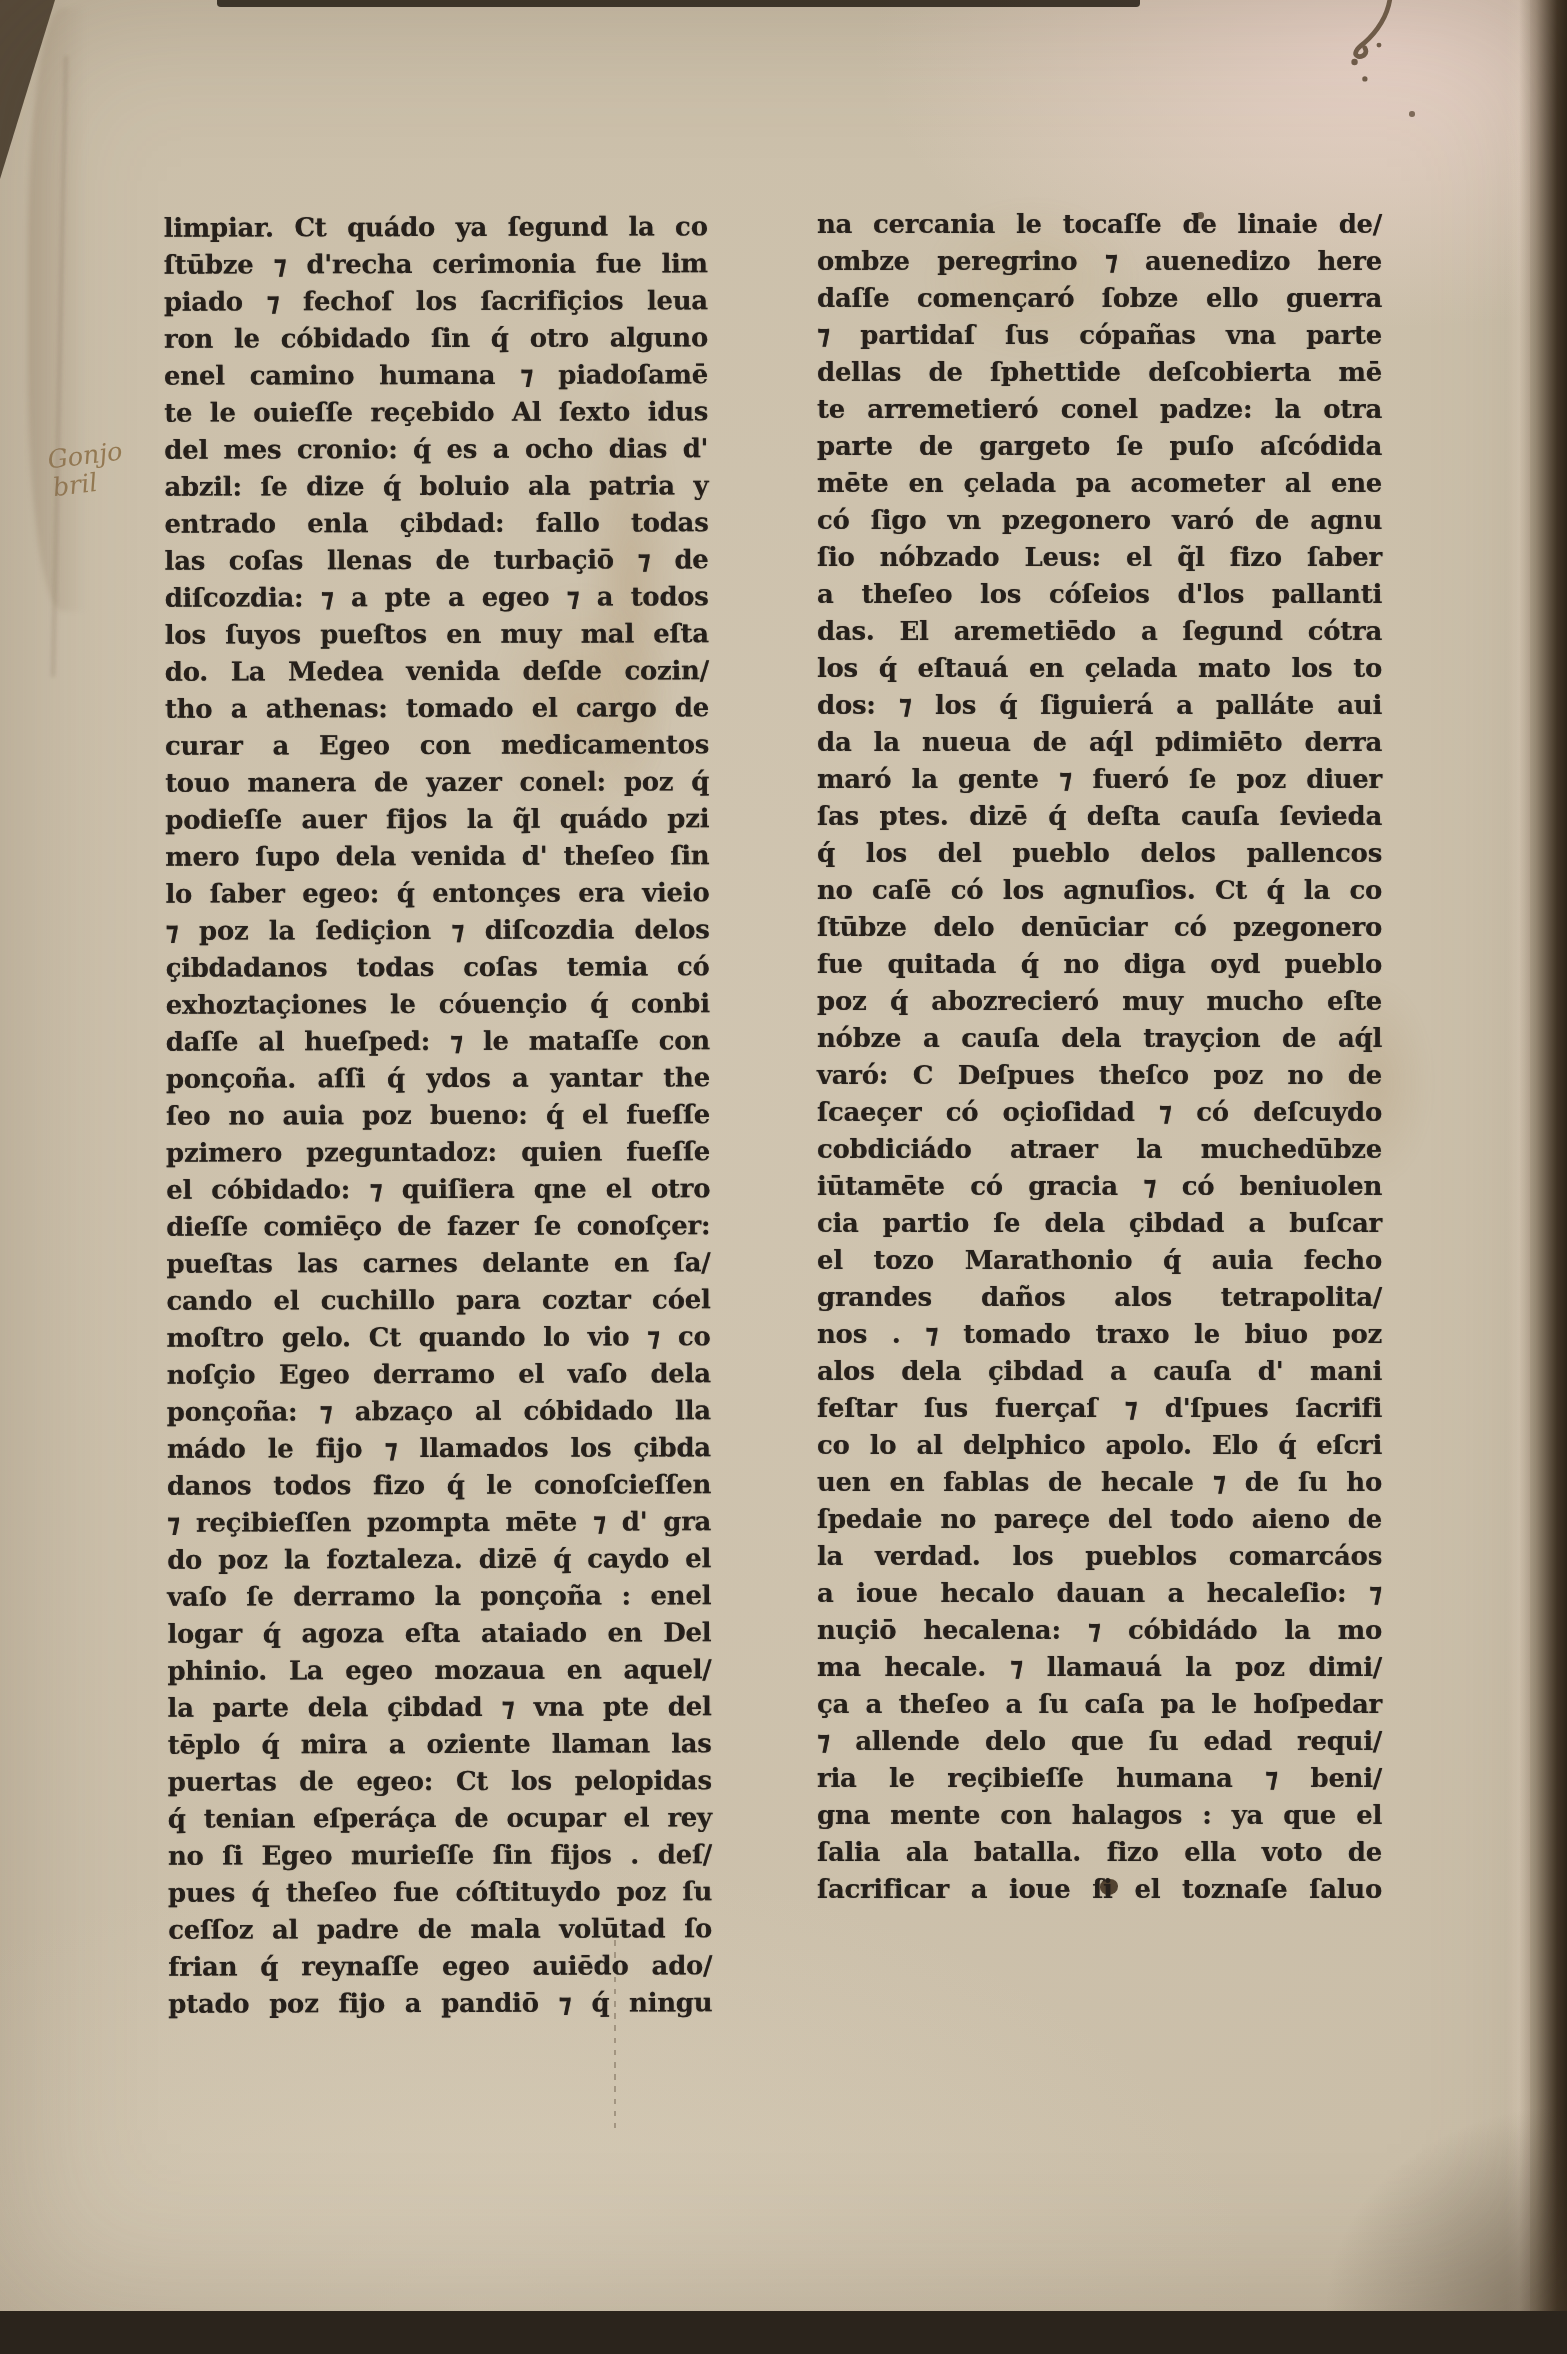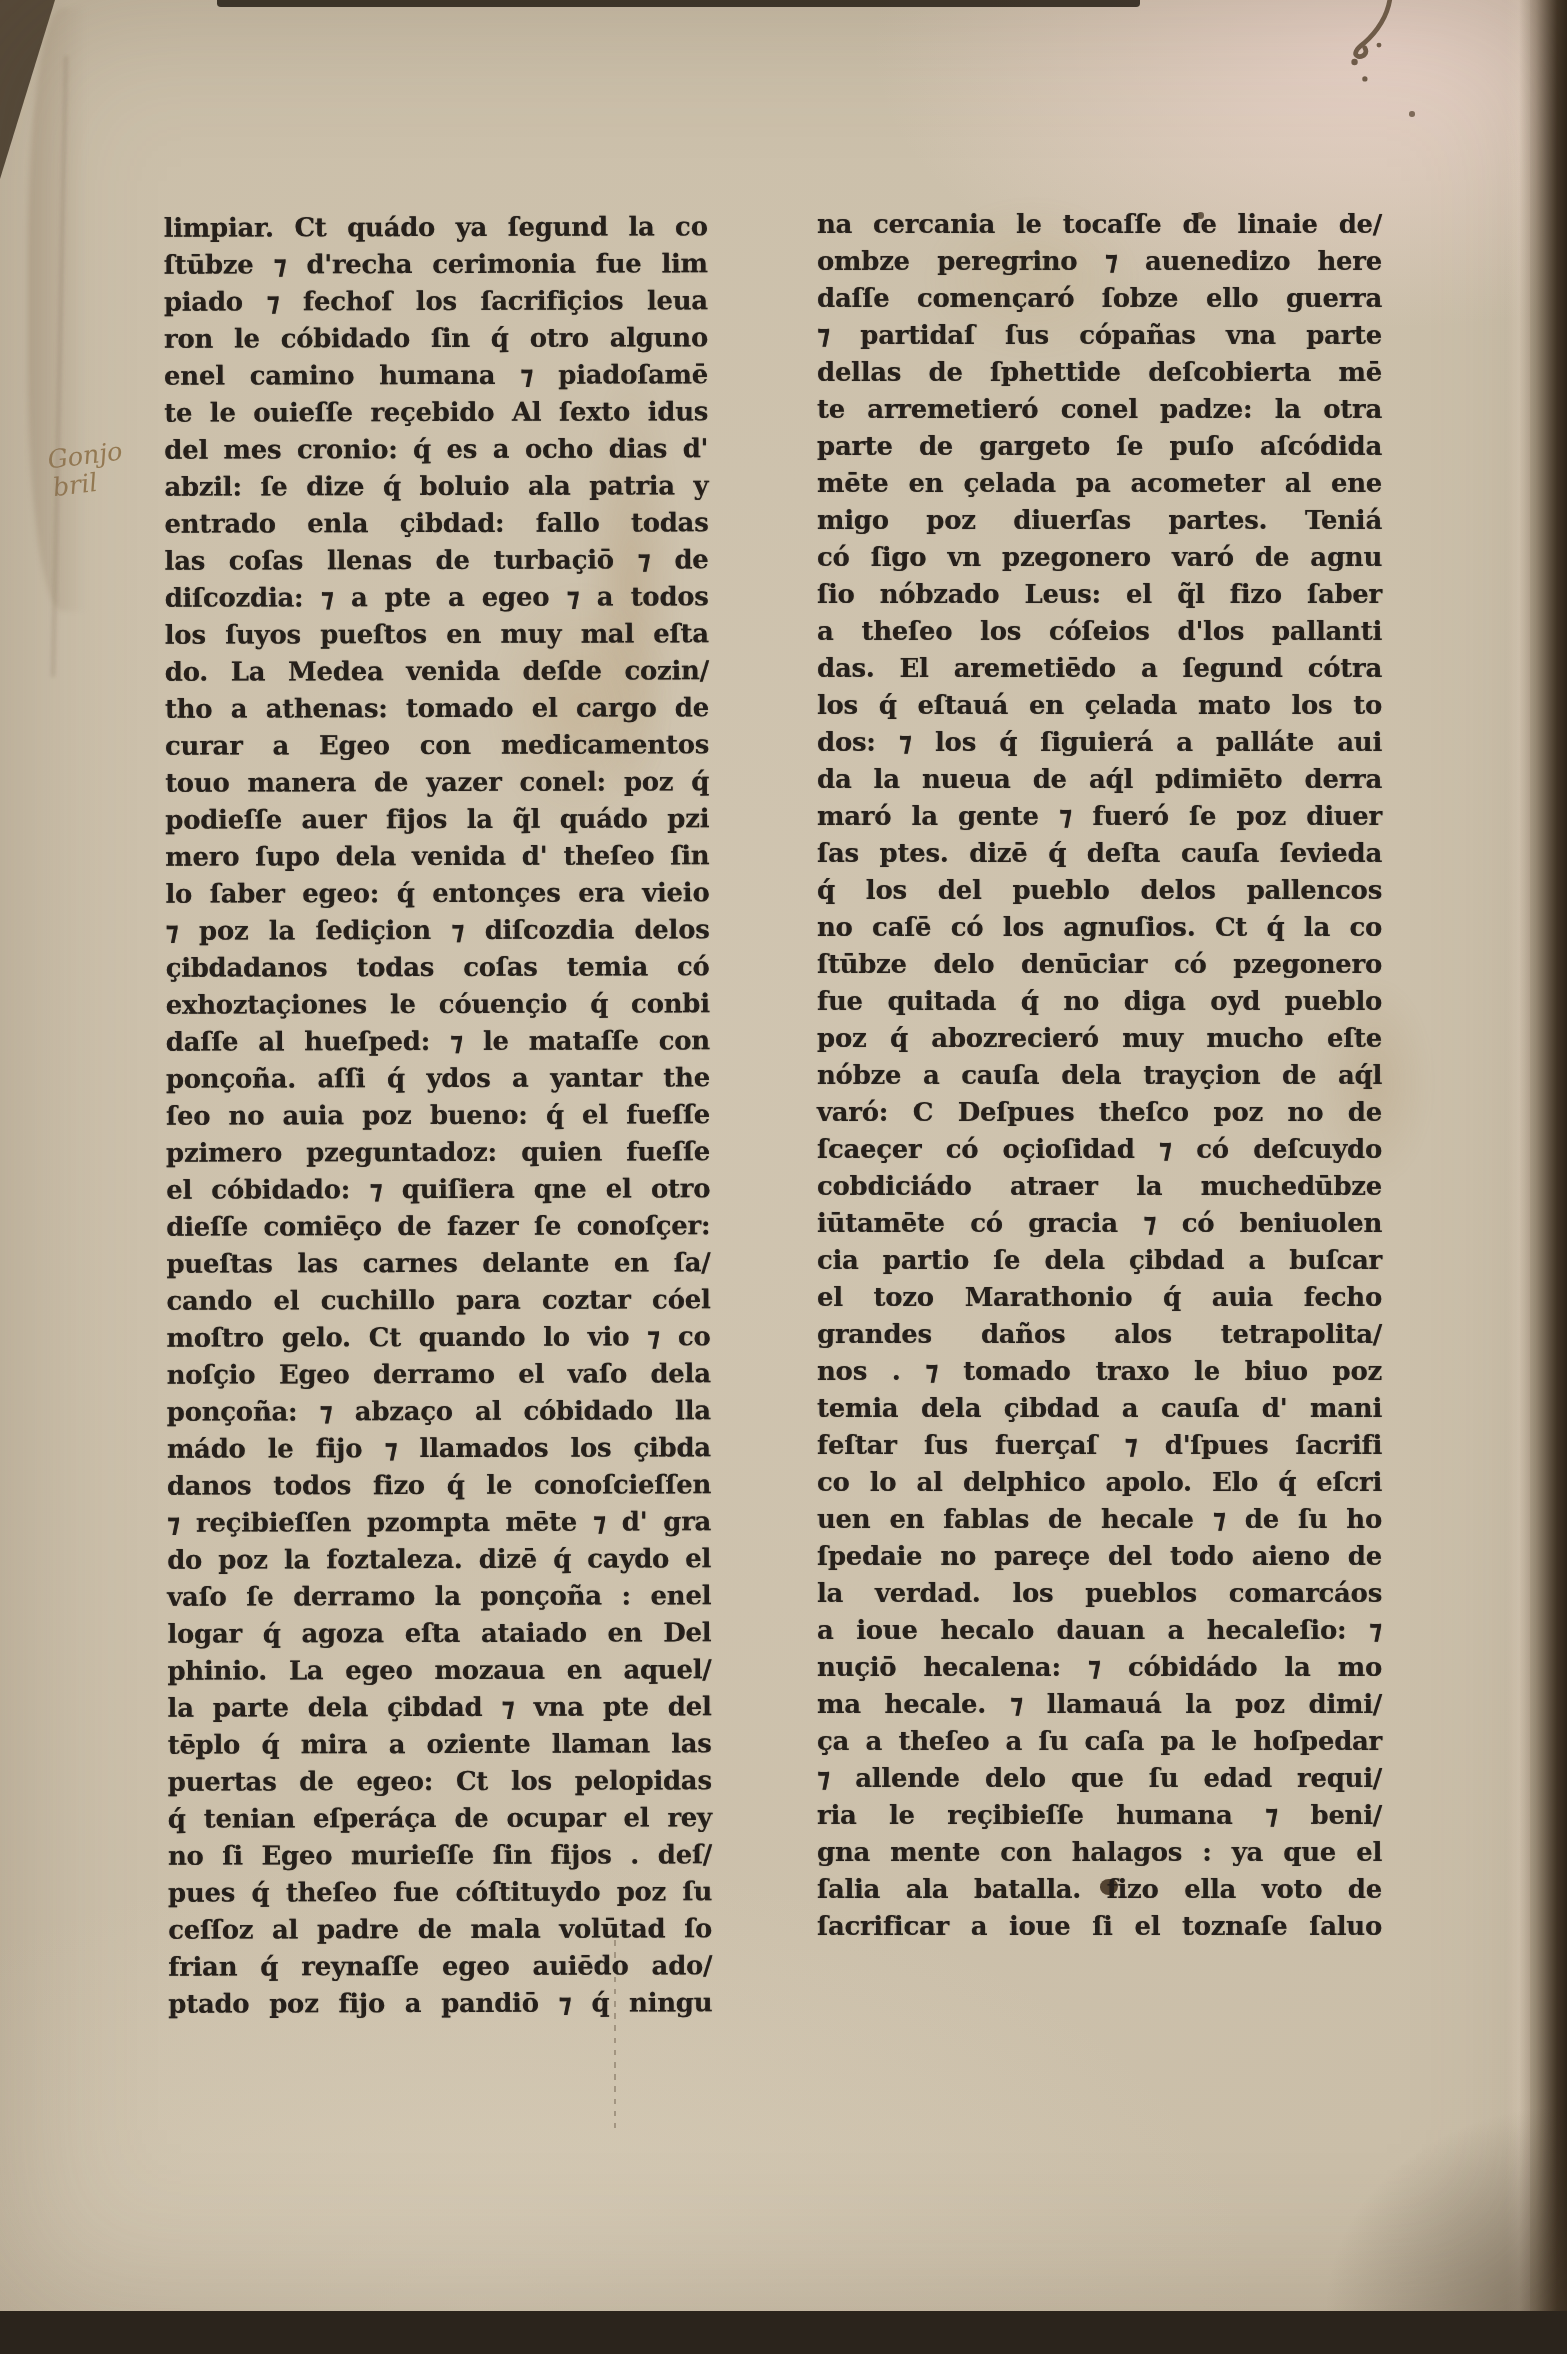--- a/index.html
+++ b/index.html
@@ -128,21 +128,20 @@
     </div>
   <div class="col col-right">
       <div class="text-line">na cercania le tocaſſe de linaie de/</div>
       <div class="text-line">ombze peregrino ⁊ auenedizo here</div>
       <div class="text-line">daſſe començaró ſobze ello guerra</div>
       <div class="text-line">⁊ partidaſ ſus cópañas vna parte</div>
       <div class="text-line">dellas de ſphettide deſcobierta mē</div>
       <div class="text-line">te arremetieró conel padze: la otra</div>
       <div class="text-line">parte de gargeto ſe puſo aſcódida</div>
       <div class="text-line">mēte en çelada pa acometer al ene</div>
-      <div class="text-line">migo poz diuerſas partes. Teniá</div>
       <div class="text-line">có ſigo vn pzegonero varó de agnu</div>
       <div class="text-line">ſio nóbzado Leus: el q̃l fizo ſaber</div>
       <div class="text-line">a theſeo los cóſeios d'los pallanti</div>
       <div class="text-line">das. El aremetiēdo a ſegund cótra</div>
       <div class="text-line">los q́ eſtauá en çelada mato los to</div>
       <div class="text-line">dos: ⁊ los q́ ſiguierá a palláte aui</div>
       <div class="text-line">da la nueua de aq́l pdimiēto derra</div>
       <div class="text-line">maró la gente ⁊ fueró ſe poz diuer</div>
       <div class="text-line">ſas ptes. dizē q́ deſta cauſa ſevieda</div>
       <div class="text-line">q́ los del pueblo delos pallencos</div>
@@ -152,21 +151,21 @@
       <div class="text-line">poz q́ abozrecieró muy mucho eſte</div>
       <div class="text-line">nóbze a cauſa dela trayçion de aq́l</div>
       <div class="text-line">varó: C Deſpues theſco poz no de</div>
       <div class="text-line">ſcaeçer có oçioſidad ⁊ có deſcuydo</div>
       <div class="text-line">cobdiciádo atraer la muchedūbze</div>
       <div class="text-line">iūtamēte có gracia ⁊ có beniuolen</div>
       <div class="text-line">cia partio ſe dela çibdad a buſcar</div>
       <div class="text-line">el tozo Marathonio q́ auia fecho</div>
       <div class="text-line">grandes daños alos tetrapolita/</div>
       <div class="text-line">nos . ⁊ tomado traxo le biuo poz</div>
-      <div class="text-line">temia dela çibdad a cauſa d' mani</div>
+      <div class="text-line">alos dela çibdad a cauſa d' mani</div>
       <div class="text-line">feſtar ſus fuerçaſ ⁊ d'ſpues ſacrifi</div>
       <div class="text-line">co lo al delphico apolo. Elo q́ eſcri</div>
       <div class="text-line">uen en fablas de hecale ⁊ de ſu ho</div>
       <div class="text-line">ſpedaie no pareçe del todo aieno de</div>
       <div class="text-line">la verdad. los pueblos comarcáos</div>
       <div class="text-line">a ioue hecalo dauan a hecaleſio: ⁊</div>
       <div class="text-line">nuçiō hecalena: ⁊ cóbidádo la mo</div>
       <div class="text-line">ma hecale. ⁊ llamauá la poz dimi/</div>
       <div class="text-line">ça a theſeo a ſu caſa pa le hoſpedar</div>
       <div class="text-line">⁊ allende delo que ſu edad requi/</div>

